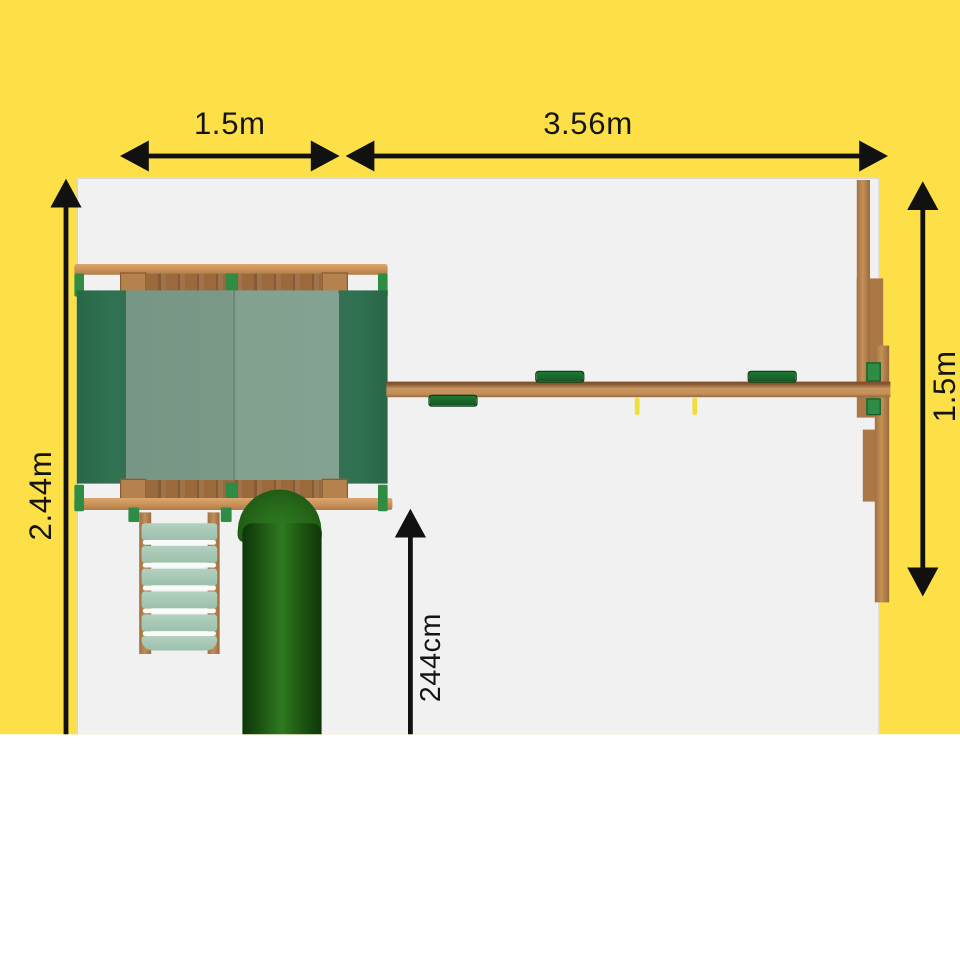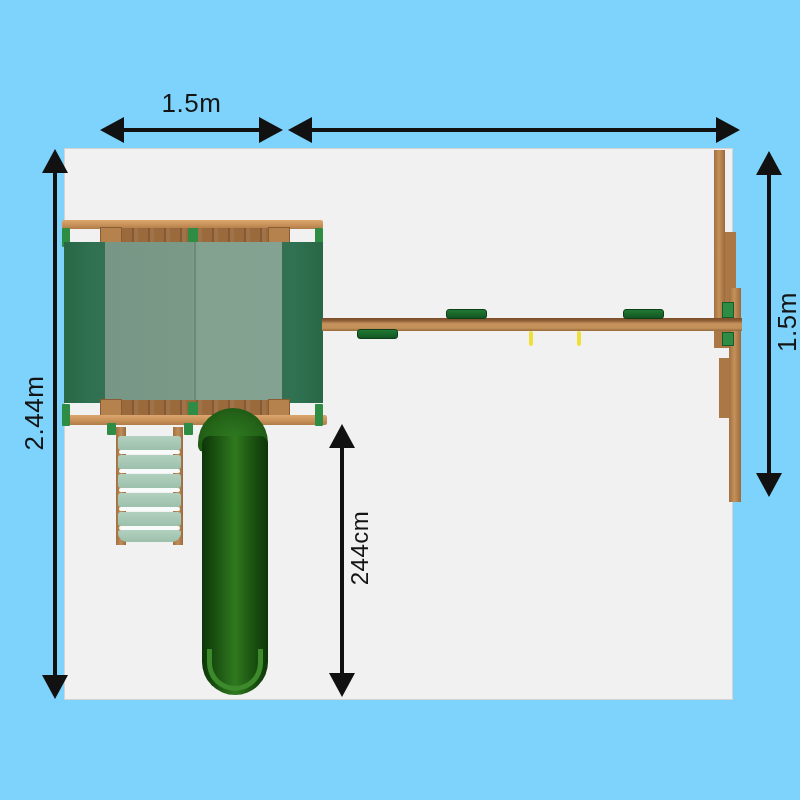--- a/index.html
+++ b/index.html
@@ -1,17 +1,17 @@
 <!DOCTYPE html>
 <html><head>
 <meta charset="utf-8">
 <style>
   html,body{margin:0;padding:0;background:#ffffff;}
   #canvas{
-    position:relative;width:800px;height:800px;background:#7dd3fc;overflow:hidden;
+    position:relative;width:800px;height:612px;background:#fde047;overflow:hidden;
     font-family:"Liberation Sans", sans-serif;color:#141414;
   }
   .abs{position:absolute;}
   
   #footprint{left:64px;top:148px;width:669px;height:552px;background:#f1f1f2;
     border:1px solid #d4d4d4;box-sizing:border-box;}
   
   .dim-label{font-size:26px;font-weight:400;letter-spacing:.5px;color:#141414;text-align:center;}
   .vlabel{transform:translate(-50%,-50%) rotate(-90deg);white-space:nowrap;}
   .h-arrow{height:26px;}
@@ -121,20 +121,21 @@
   <div class="abs rope" style="left:529px;top:331px;width:4px;height:15px;"></div>
   <div class="abs rope" style="left:577px;top:331px;width:4px;height:15px;"></div>
 
   <div class="abs dim-label" style="left:100px;top:88px;width:183px;">1.5m</div>
   <div class="abs h-arrow" style="left:100px;top:117px;width:183px;">
     <div class="head-l"></div>
     <div class="line"></div>
     <div class="head-r"></div>
   </div>
 
+  <div class="abs dim-label" style="left:410px;top:88px;width:160px;">3.56m</div>
   <div class="abs h-arrow" style="left:288px;top:117px;width:452px;">
     <div class="head-l"></div>
     <div class="line"></div>
     <div class="head-r"></div>
   </div>
 
   <div class="abs v-arrow" style="left:42px;top:149px;height:550px;">
     <div class="head-u"></div>
     <div class="line"></div>
     <div class="head-d"></div>

